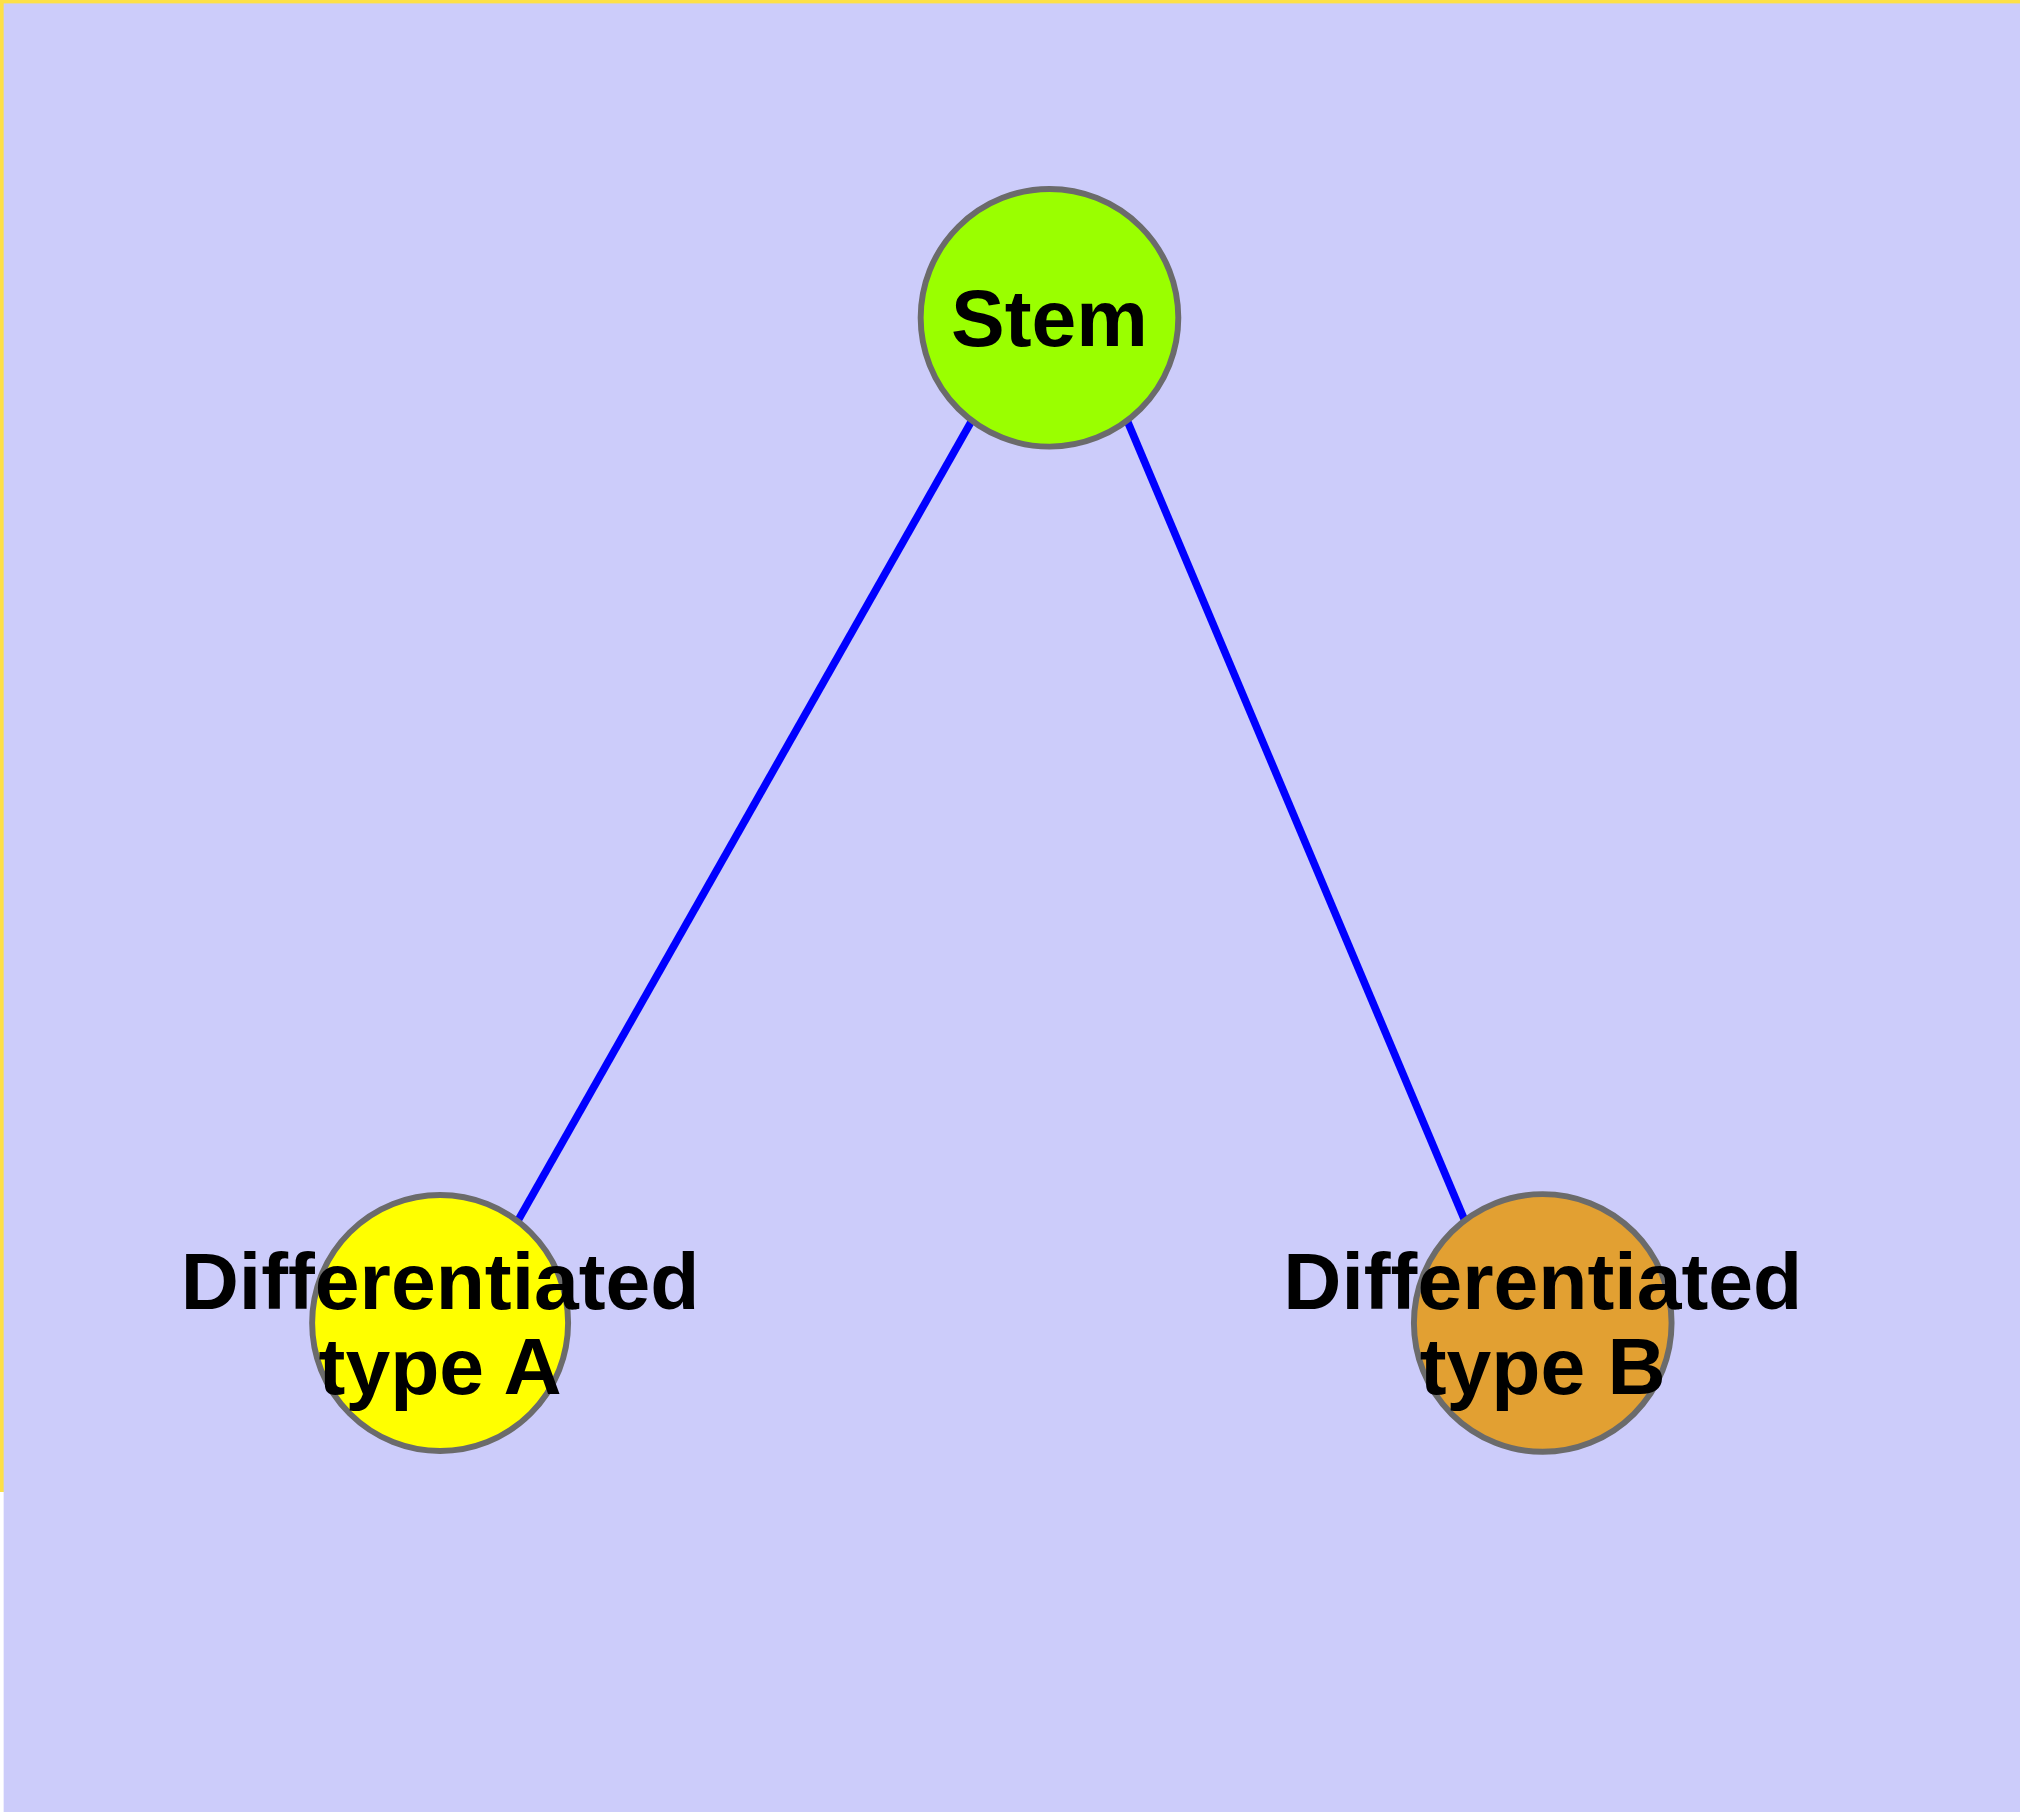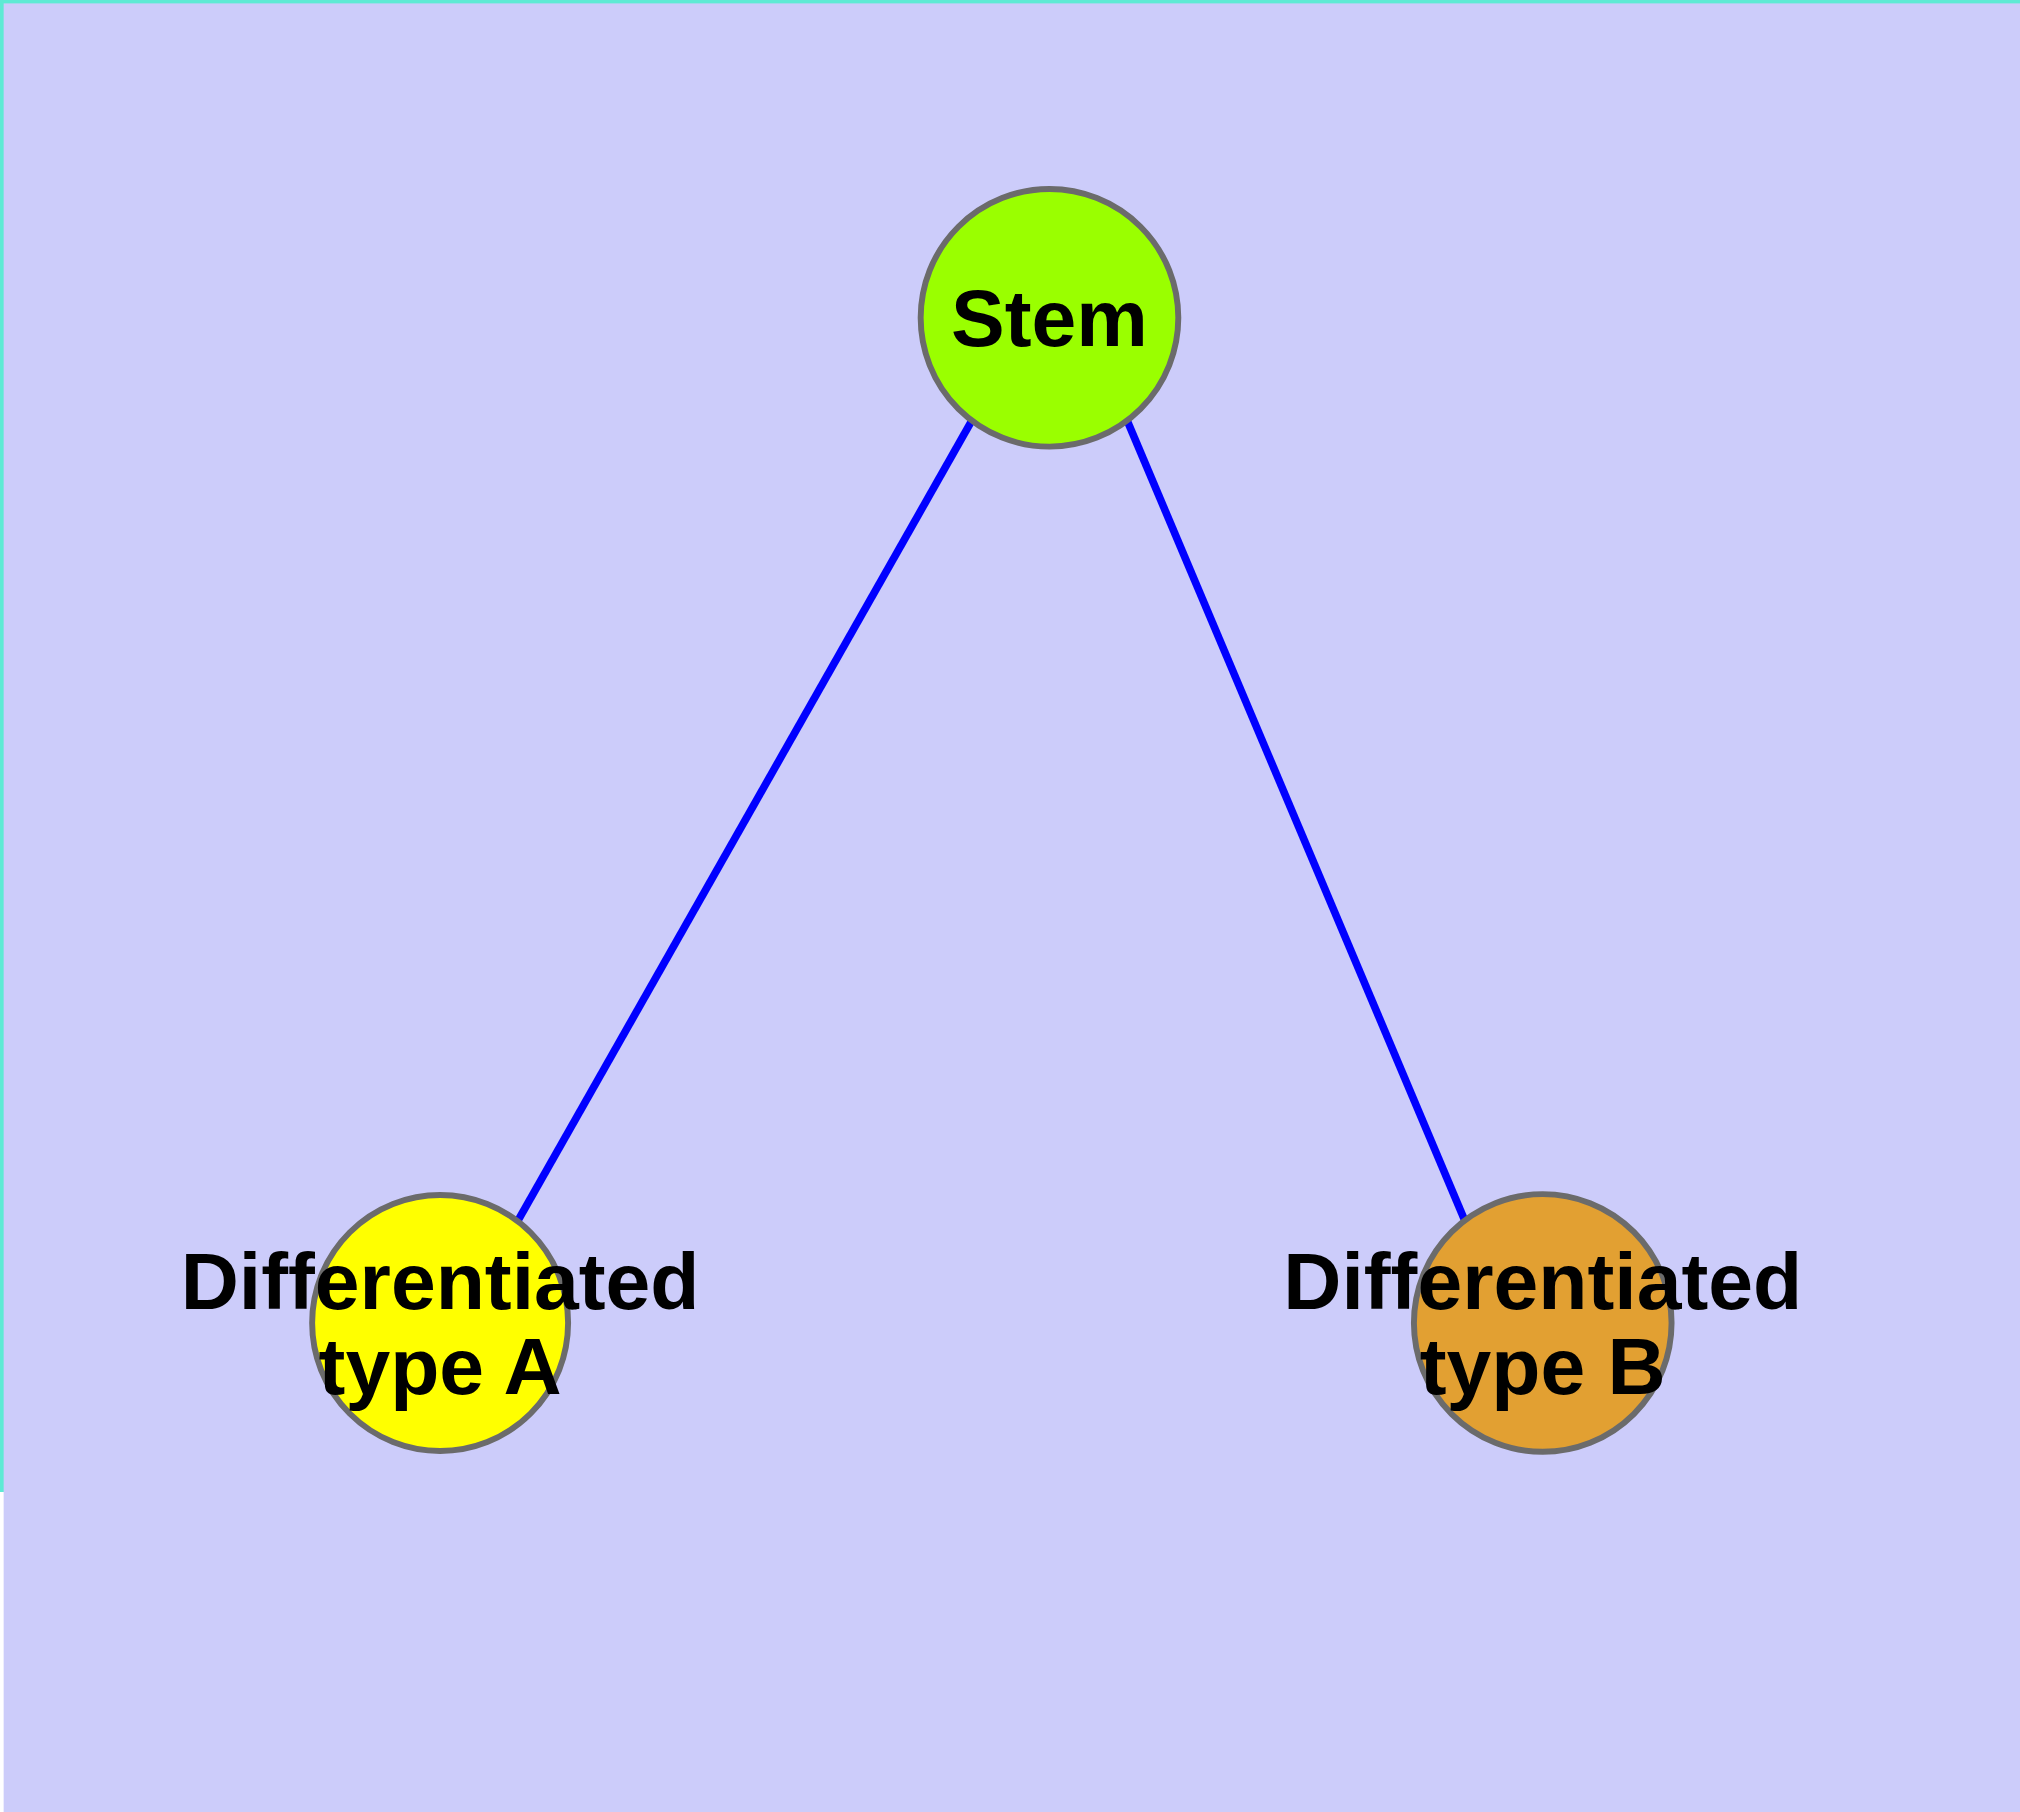--- a/index.html
+++ b/index.html
@@ -11,21 +11,21 @@
   body {
     width: 2021px;
     height: 1812px;
     overflow: hidden;
     font-family: "Liberation Sans", sans-serif;
   }
   #canvas {
     position: relative;
     width: 2021px;
     height: 1492px;
-    background: #5eead4;
+    background: #fde047;
   }
   #graph-svg {
     position: absolute;
     left: 0;
     top: 0;
     width: 2021px;
     height: 1812px;
     display: block;
   }
   .node-label {

